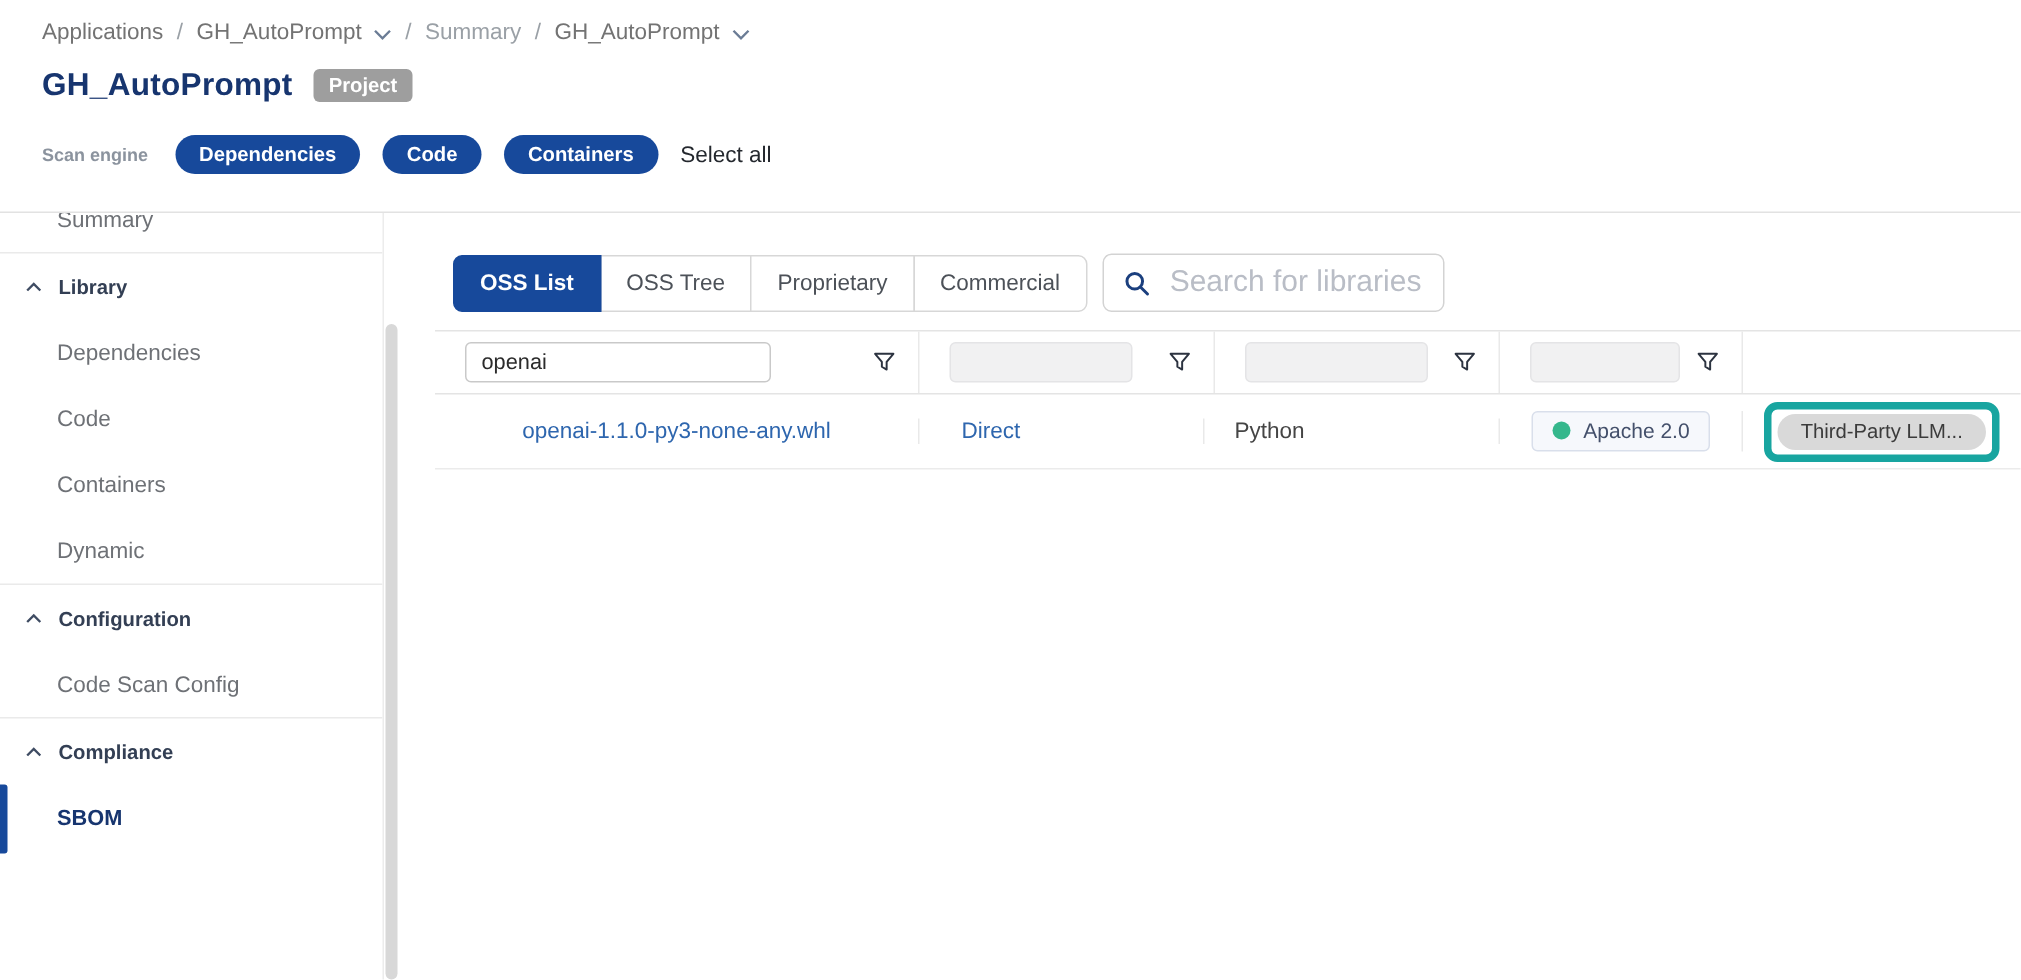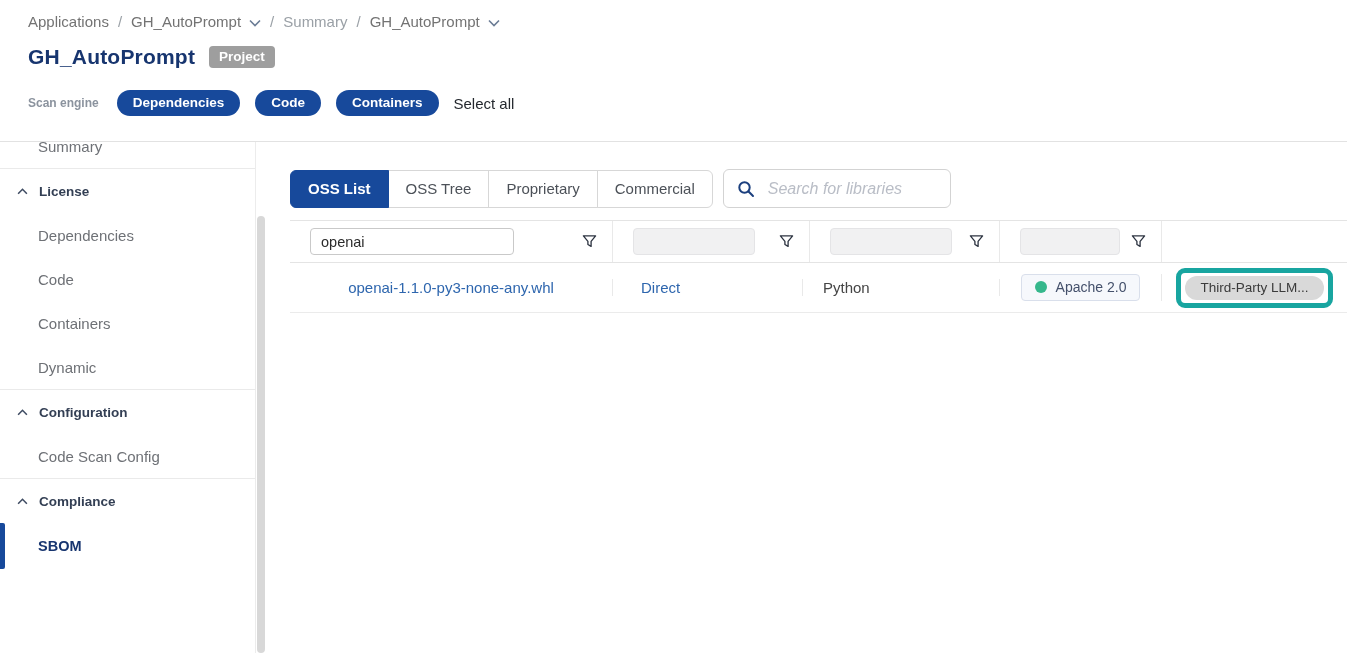--- a/index.html
+++ b/index.html
@@ -43,27 +43,27 @@
   .side-scrollbar { position:absolute; left:257px; top:216px; width:8px; height:437px;
                     background:#d8d8d8; border-radius:4px; cursor:grab; }
 
   
   .content { position:absolute; left:290px; top:142px; width:1057px; height:511px; background:#fff; }
 
   .toolbar { display:flex; align-items:center; margin-top:27px; height:39px; }
   .tab-group { display:flex; height:38px; }
   .tab { display:flex; align-items:center; padding:0 17px; font-size:15px; color:#4c5158;
          background:#fff; border:1px solid #d7d7d7; margin-left:-1px; cursor:pointer; white-space:nowrap; }
-  .tab:first-child { border-radius:6px 0 0 6px; margin-left:0; }
+  .tab:first-child { border-radius:6px 0 0 6px; margin-left:12px; }
   .tab:last-child { border-radius:0 6px 6px 0; }
   .tab.active { background:#17499b; border-color:#17499b; color:#fff; font-weight:bold; border-radius:6px 0 0 6px; z-index:1; }
   .search-box { display:flex; align-items:center; gap:13px; width:228px; height:39px;
                 border:1px solid #d3d3d3; border-radius:6px; margin-left:10px; padding:0 13px; }
-  .search-box input { border:none; outline:none; width:170px; font-size:16px; color:#333;
-                      font-family:"Liberation Sans", sans-serif;font-style:italic; }
+  .search-box input { border:none; outline:none; width:170px; font-size:20px; color:#333;
+                      font-family:"Liberation Sans", sans-serif; }
   .search-box input::placeholder { color:#b9bdc6; }
   .search-icon { width:18px; height:18px; flex:0 0 auto; }
 
   
   .table { margin-top:12px; border-top:1px solid #e4e4e4; width:1057px; }
   .trow { display:flex; width:1057px; }
   .cell { position:relative; display:flex; align-items:center; }
   .c0 { width:323px; } .c1 { width:197px; } .c2 { width:190px; } .c3 { width:162px; } .c4 { width:185px; }
 
   .thead { height:41px; border-bottom:1px solid #e4e4e4; }
@@ -138,21 +138,21 @@
 
 <div class="sidebar">
   <div class="side-item clipped">
       <span>Summary</span>
     </div>
   <div class="side-divider"></div>
   <div class="side-section">
     <svg class="chev-up" viewBox="0 0 12 8">
         <polyline points="1,6.5 6,1.5 11,6.5" fill="none" stroke="#3f4c63" stroke-width="1.8"></polyline>
       </svg>
-    <span>License</span>
+    <span>Library</span>
   </div>
   <div class="side-item">
       <span>Dependencies</span>
     </div>
   <div class="side-item">
       <span>Code</span>
     </div>
   <div class="side-item">
       <span>Containers</span>
     </div>

